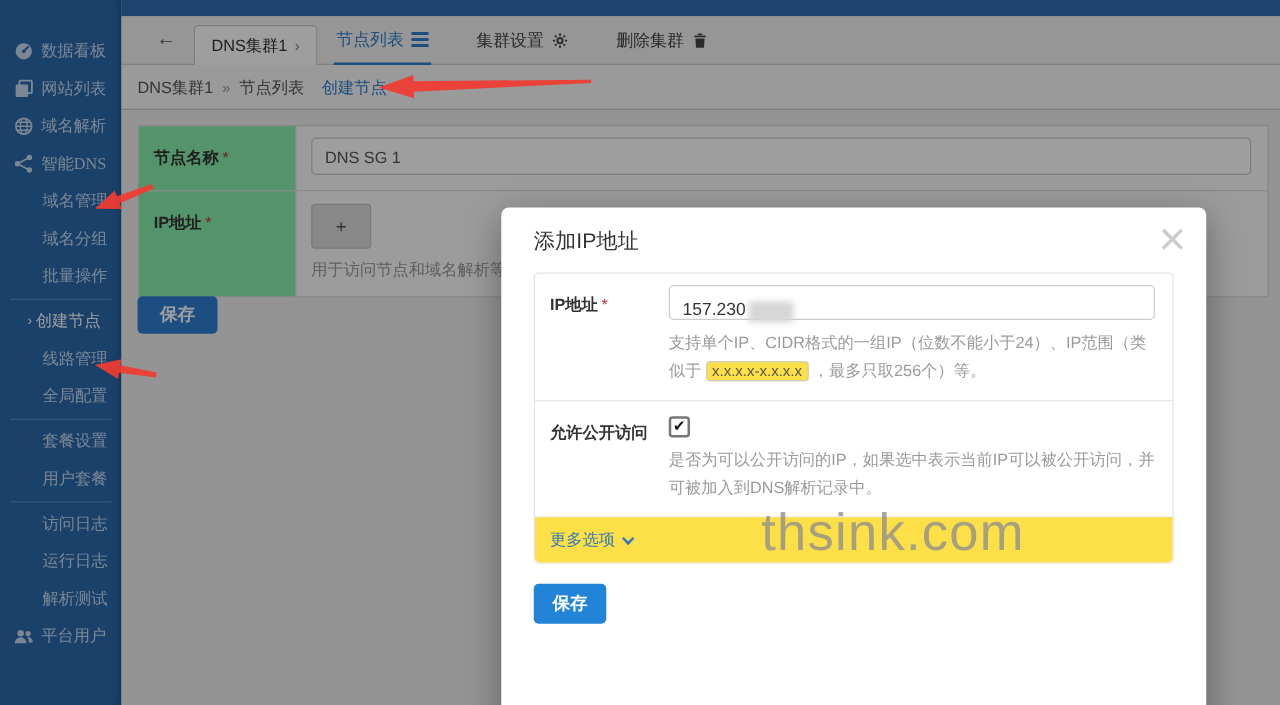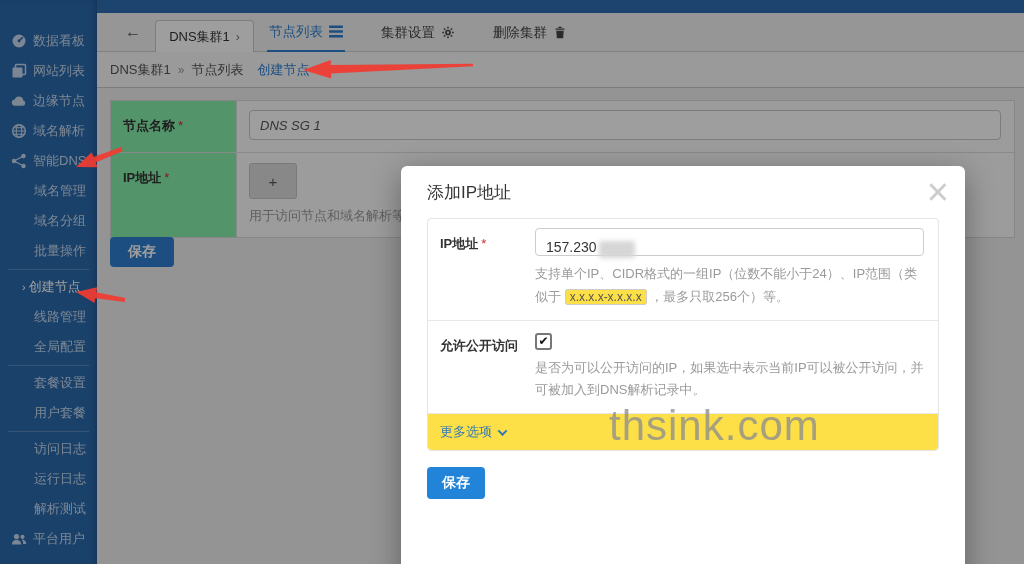--- a/index.html
+++ b/index.html
@@ -2,21 +2,21 @@
 <html><head>
 <meta charset="utf-8">
 <style>
   * { margin:0; padding:0; box-sizing:border-box; }
   html,body { width:1024px; height:564px; overflow:hidden; }
   body { font-family:"Liberation Sans","DejaVu Sans",sans-serif; background:#f0f0f0; position:relative; }
 
   
   .sidebar { position:absolute; left:0; top:0; width:97px; height:564px; background:#2b69ac; z-index:10; padding-top:26px; box-shadow:inset -4px 0 6px -3px rgba(0,0,0,.25); }
   .sb-item { height:30px; display:flex; align-items:center; color:#c8daee; font-size:13px; cursor:pointer; white-space:nowrap; }
-  .sb-item.main { padding-left:11px; }
+  .sb-item.main { padding-left:11px;font-family:Liberation Serif, serif; }
   .sb-item.sub  { padding-left:34px; }
   .sb-item.active { color:#ffffff; padding-left:22px; }
   .sb-item.active .sb-chev { font-size:11px; margin-right:3px; color:#fff; }
   .sb-ico { width:16px; height:16px; margin-right:6px; display:inline-flex; }
   .sb-ico svg { width:100%; height:100%; }
   .sb-divider { height:1px; background:rgba(255,255,255,.22); margin:2.5px 8px; }
 
   
   .topstrip { position:absolute; left:97px; top:0; width:927px; height:13px; background:#2e6fb4; z-index:5; }
 
@@ -39,21 +39,21 @@
 
   
   .content { position:absolute; left:97px; top:88px; width:927px; height:476px; background:#efefef; z-index:5; }
   .form-panel { position:absolute; left:13px; top:12px; width:905px; border:1px solid #d9d9d9; background:#fcfcfc; }
   .f-row { display:flex; border-bottom:1px solid #ddd; }
   .f-row:last-child { border-bottom:none; }
   .f-label { width:126px; background:#86efac; border-right:1px solid #ddd; padding:16px 0 0 12px; font-size:13px; font-weight:bold; color:#333; }
   .req { color:#c9302c; margin-left:3px; font-weight:normal; }
   .f-val { flex:1; padding:10px 12px 12px 12px; }
   .f-row1 .f-val { padding-top:9px; }
-  .text-input { width:752px; height:30px; border:1px solid #c9c9c9; border-radius:4px; background:#fff; font-size:13px; color:#555; padding:0 10px; font-family:inherit;font-style:italic; }
+  .text-input { width:752px; height:30px; border:1px solid #c9c9c9; border-radius:4px; background:#fff; font-size:13px; color:#555; padding:0 10px; font-family:inherit; }
   .add-btn { width:48px; height:36px; background:#dcdcdc; border:1px solid #c4c4c4; border-radius:3px; color:#555; font-size:15px; cursor:pointer; }
   .f-help { margin-top:8px; font-size:13px; color:#999; }
   .btn { display:inline-block; border:none; border-radius:4px; color:#fff; font-weight:bold; font-size:14px; cursor:pointer; font-family:inherit; }
   .page-save { position:absolute; left:13px; top:149px; width:64px; height:30px; background:#2e7fd0; }
 
   
   .overlay { position:absolute; inset:0; background:rgba(0,0,0,.38); z-index:50; }
 
   
   .modal { position:absolute; left:401px; top:166px; width:564px; height:428px; background:#fff; border-radius:6px; box-shadow:0 8px 30px rgba(0,0,0,.35); z-index:100; }
@@ -97,28 +97,20 @@
         <span class="sb-ico">
           <svg viewBox="0 0 16 16">
             <rect x="4.5" y="1.5" width="10" height="10" rx="1" fill="none" stroke="currentColor" stroke-width="1.5"></rect>
             <rect x="1.5" y="4.5" width="10" height="10" rx="1" fill="currentColor"></rect>
           </svg>
         </span>
         <span>网站列表</span>
       </div>
       <div class="sb-item main">
         <span class="sb-ico">
-          <svg viewBox="0 0 16 16">
-            <path d="M4.2 12.8a3.2 3.2 0 0 1-.4-6.4 4.4 4.4 0 0 1 8.5 1.1 2.7 2.7 0 0 1-.6 5.3z" fill="currentColor"></path>
-          </svg>
-        </span>
-        <span>边缘节点</span>
-      </div>
-      <div class="sb-item main">
-        <span class="sb-ico">
           <svg viewBox="0 0 16 16" fill="none" stroke="currentColor">
             <circle cx="8" cy="8" r="6.3" stroke-width="1.4"></circle>
             <ellipse cx="8" cy="8" rx="2.8" ry="6.3" stroke-width="1.1"></ellipse>
             <path d="M1.7 8h12.6M2.6 4.8h10.8M2.6 11.2h10.8" stroke-width="1.1"></path>
           </svg>
         </span>
         <span>域名解析</span>
       </div>
       <div class="sb-item main">
         <span class="sb-ico">

